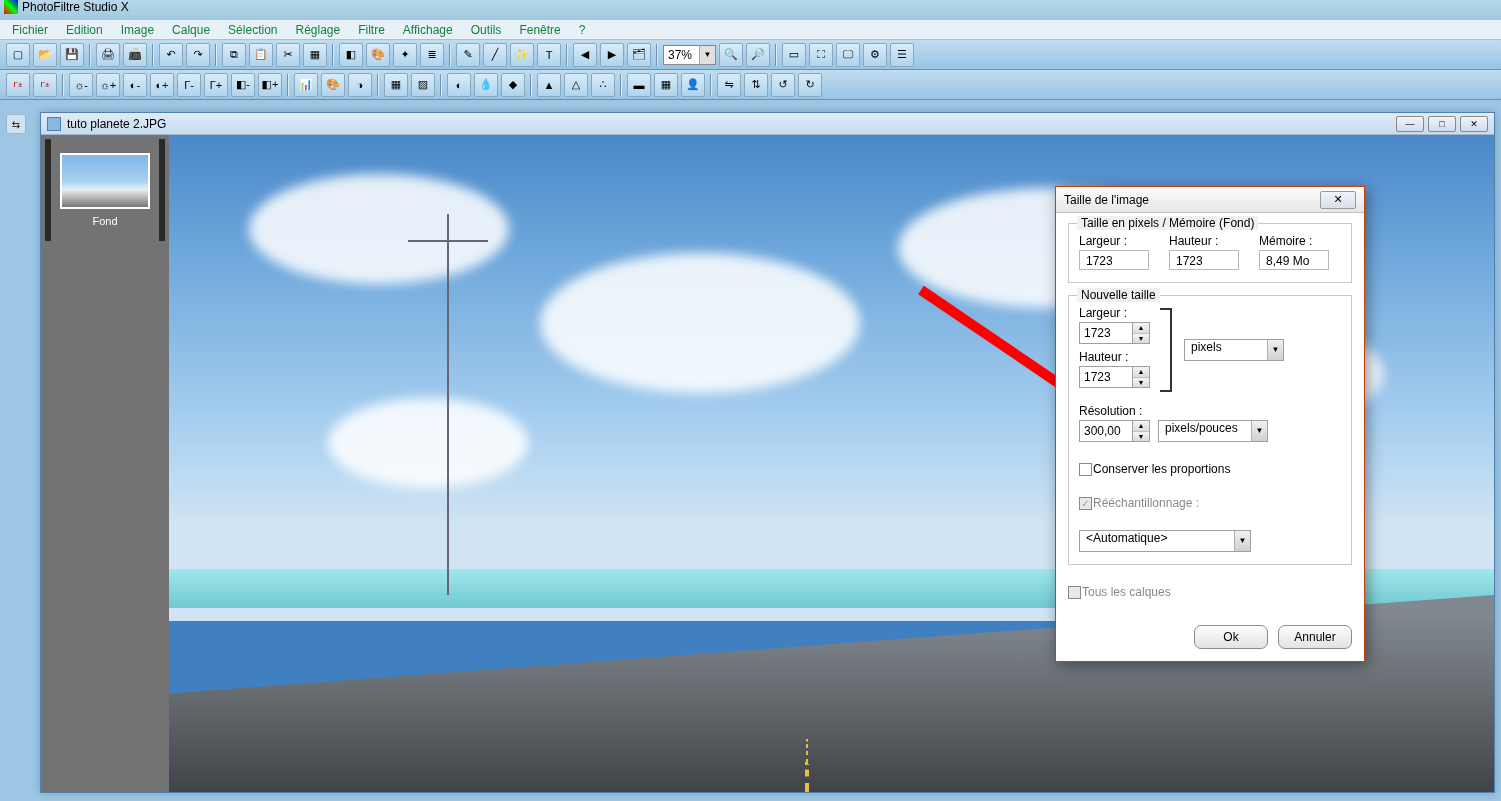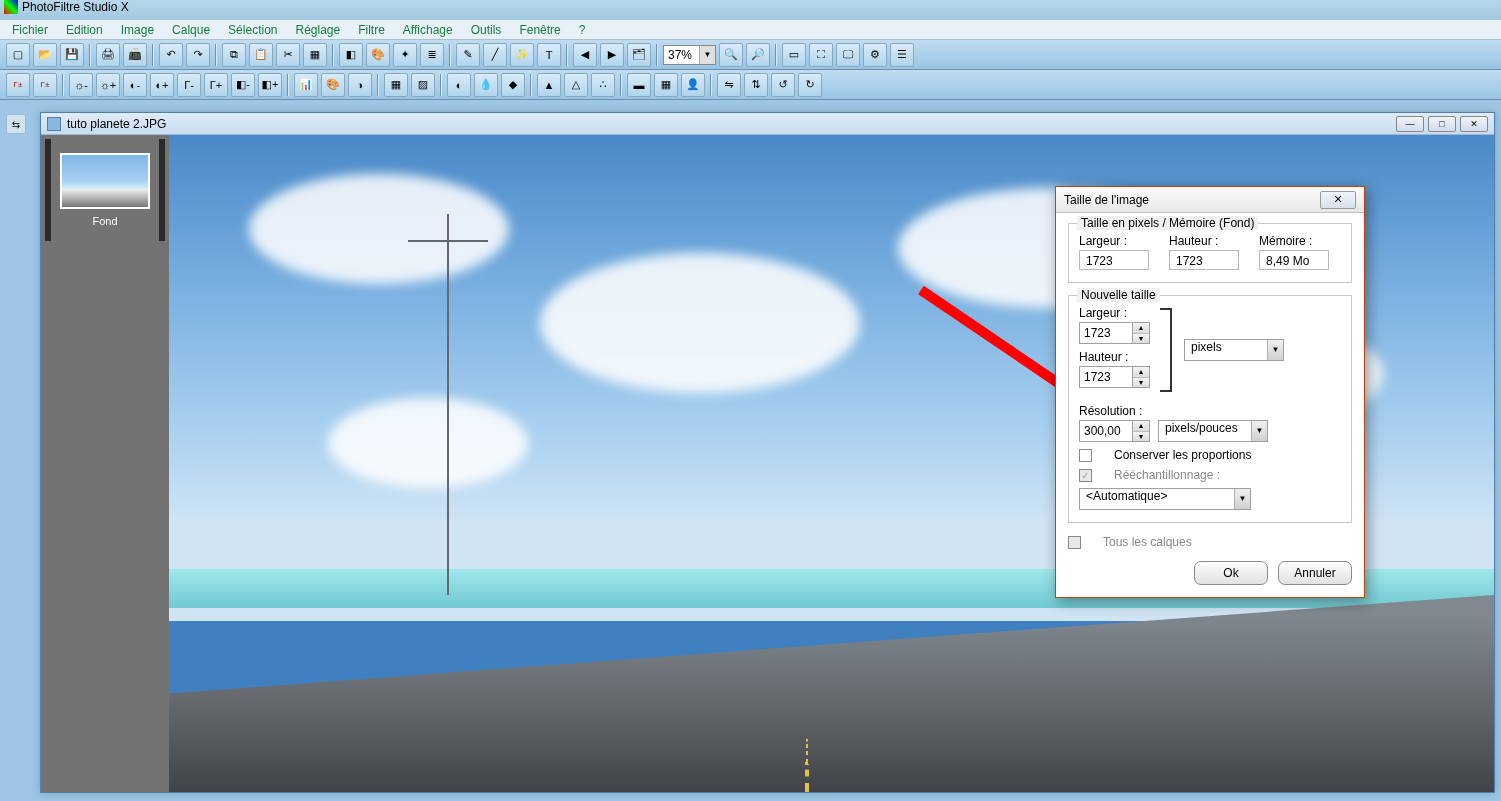--- a/index.html
+++ b/index.html
@@ -298,21 +298,21 @@
     background:#fff;
     align-items:flex-start;
   }
   .combo span { padding:0 6px; flex:1; }
   .combo .dd {
     width:16px;text-align:center;
     background:linear-gradient(to bottom,#f0f0f0,#d0d0d0);
     border-left:1px solid #b0b0b0;
     font-size:8px;line-height:20px;
   }
-  .chkrow { display:flex;align-items:center;gap:22px;margin:6px 0; }
+  .chkrow { display:flex;align-items:center;gap:1px;margin:20px 0; }
   .chk {
     width:13px;height:13px;border:1px solid #888;background:#fff;
     display:inline-flex;align-items:center;justify-content:center;
     font-size:10px;color:#2060c0;
   }
   .chk.disabled{background:#e8e8e8;color:#a0a0a0;}
   .dlg-buttons {
     display:flex; justify-content:flex-end; gap:10px; padding-top:6px;
   }
   .btn {

